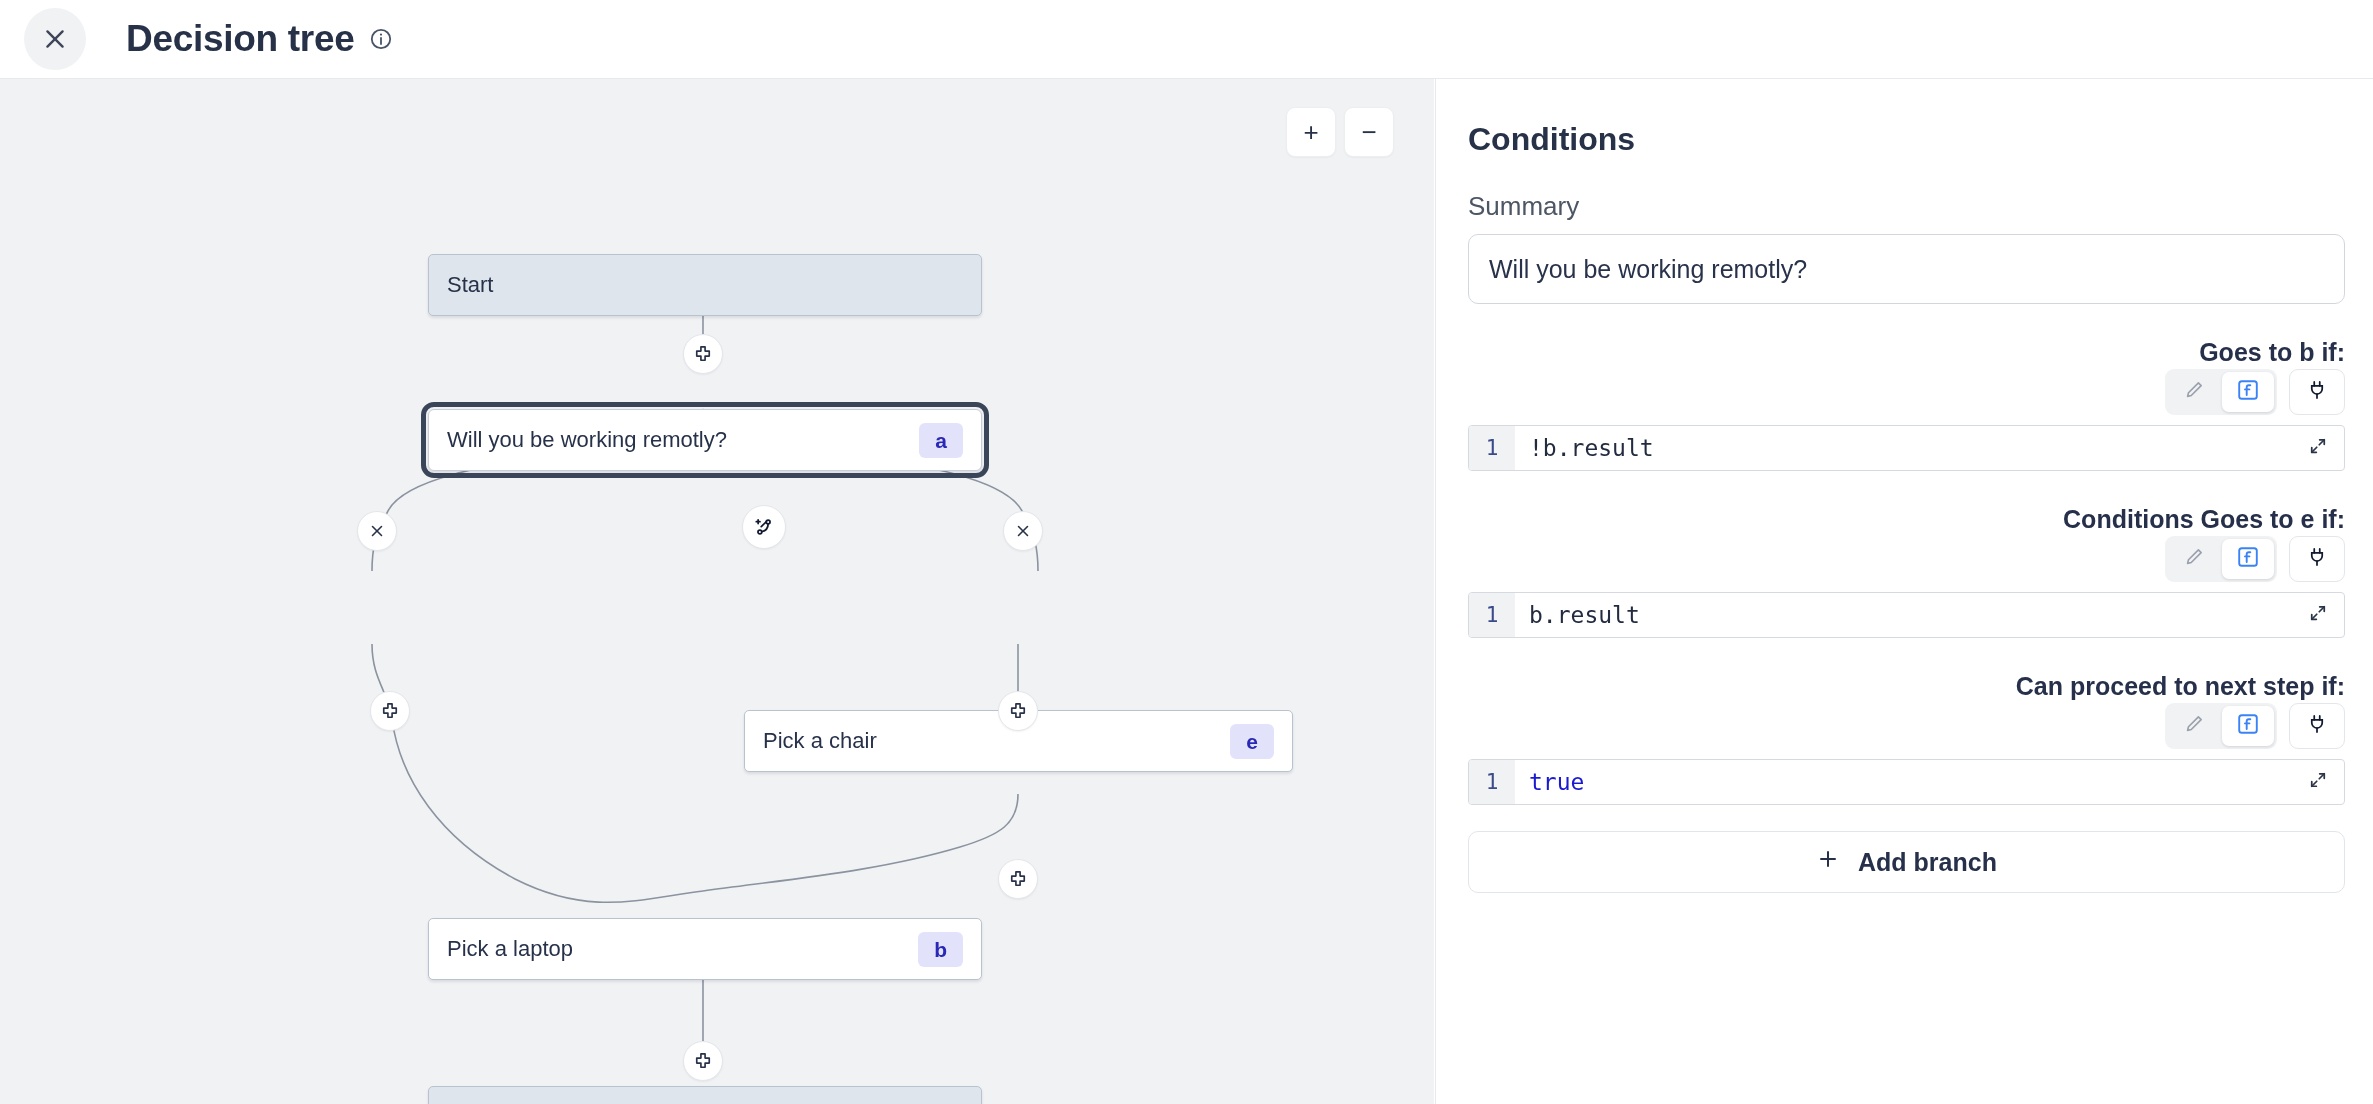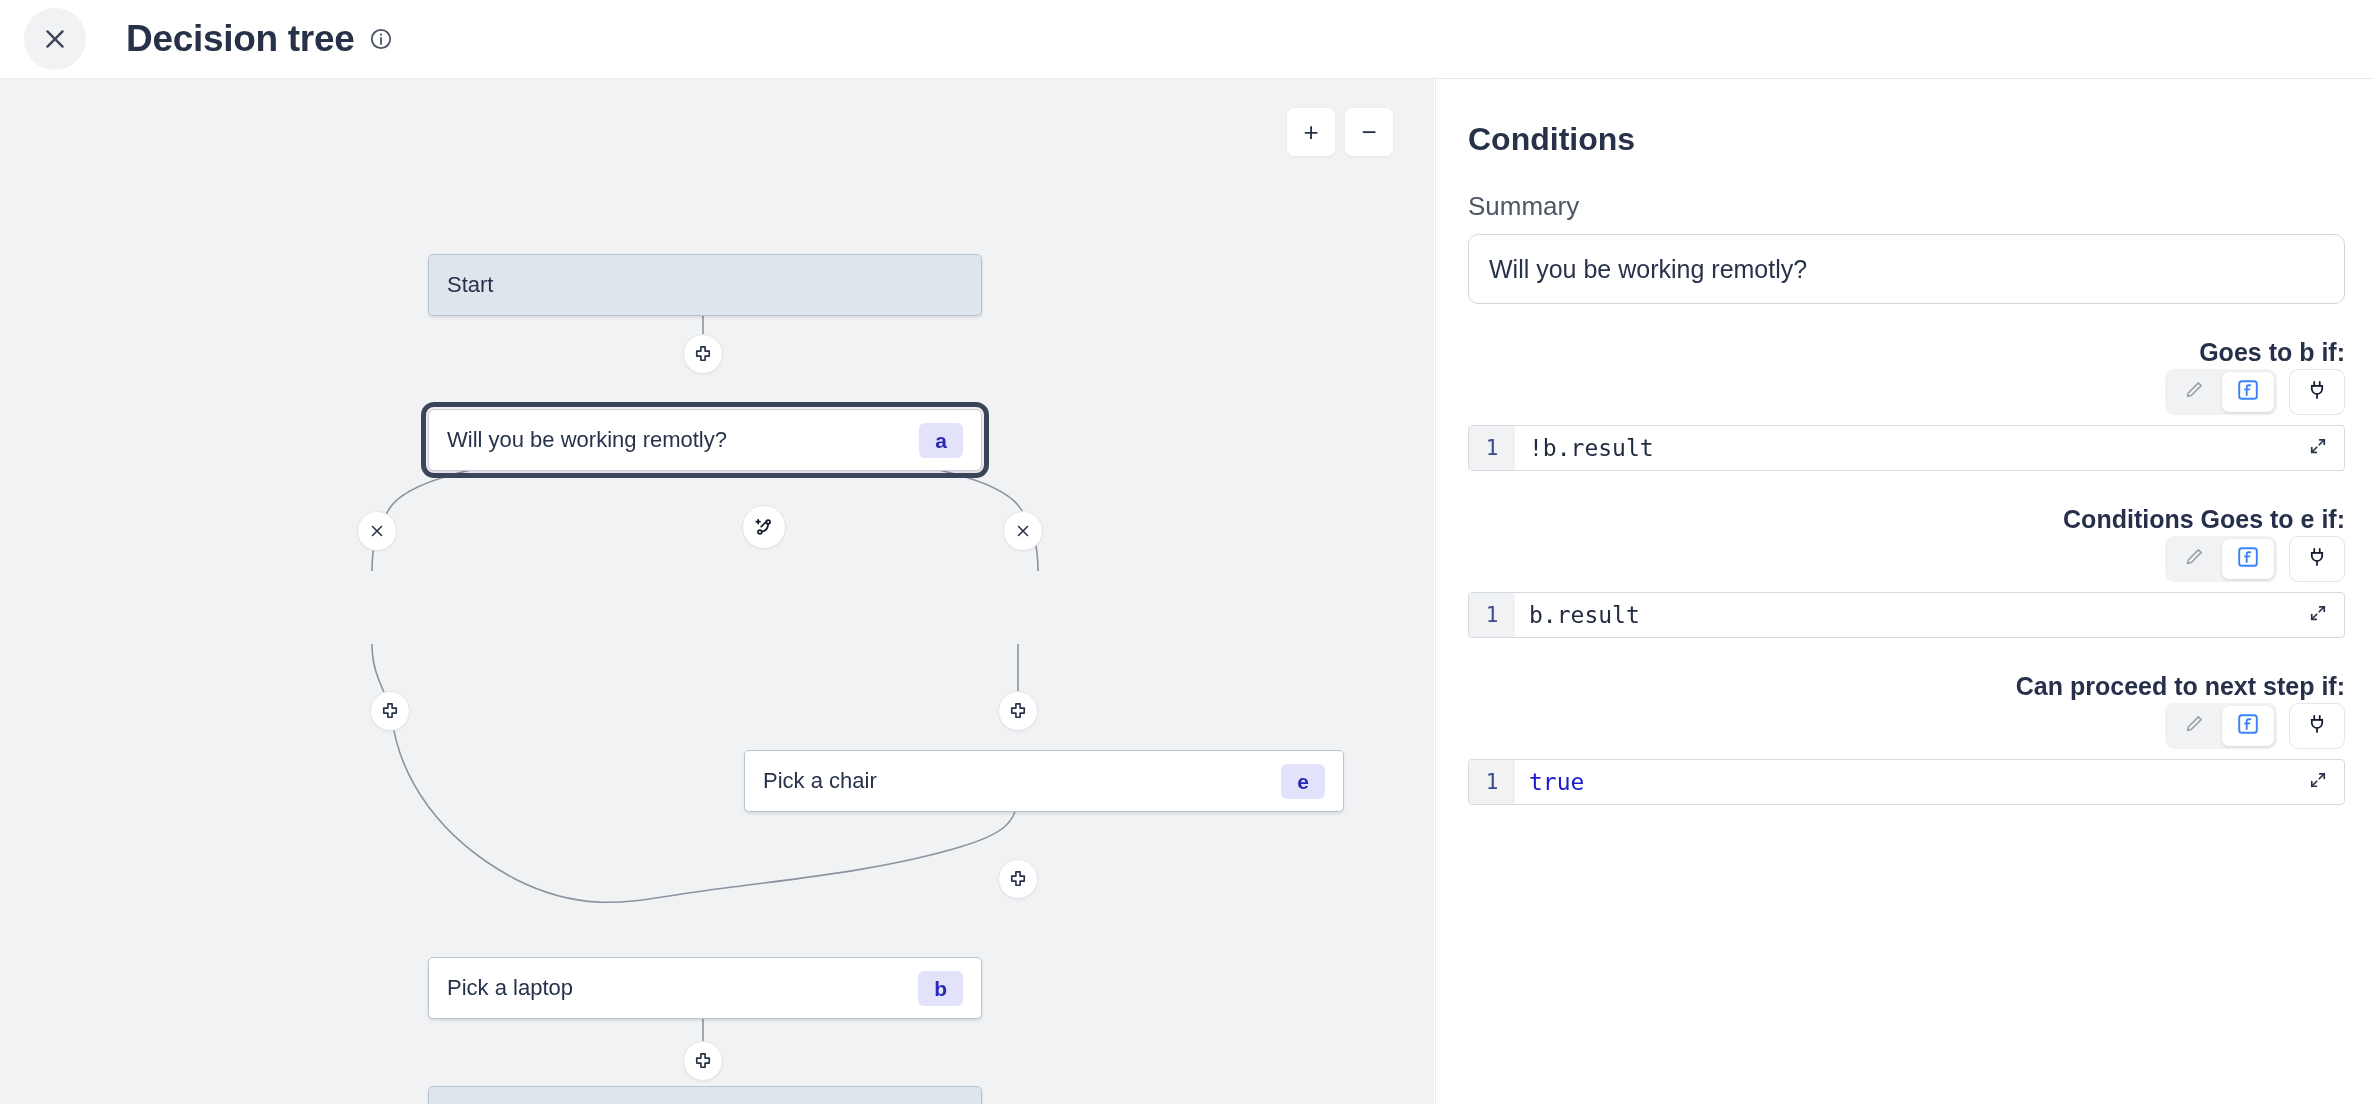--- a/index.html
+++ b/index.html
@@ -357,34 +357,34 @@
     </div>
 
     <div class="circ-btn" style="left:998px; top:612px;">
       <span>
         <svg width="20" height="20" viewBox="0 0 24 24" fill="none" stroke="#273248" stroke-width="2" stroke-linejoin="round">
           <path d="M9.5 3.5h5v5h5v6h-5v5h-5v-5h-5v-6h5z"></path>
         </svg>
       </span>
     </div>
 
-    <div class="node white" style="left:744px; top:671px; width:600px;">
+    <div class="node white" style="left:744px; top:631px; width:549px;">
       <span class="node-label">Pick a chair</span>
       <span class="node-badge">e</span>
     </div>
 
     <div class="circ-btn" style="left:998px; top:780px;">
       <span>
         <svg width="20" height="20" viewBox="0 0 24 24" fill="none" stroke="#273248" stroke-width="2" stroke-linejoin="round">
           <path d="M9.5 3.5h5v5h5v6h-5v5h-5v-5h-5v-6h5z"></path>
         </svg>
       </span>
     </div>
 
-    <div class="node white" style="left:428px; top:878px; width:554px;">
+    <div class="node white" style="left:428px; top:839px; width:554px;">
       <span class="node-label">Pick a laptop</span>
       <span class="node-badge">b</span>
     </div>
 
     <div class="circ-btn" style="left:683px; top:962px;">
       <span>
         <svg width="20" height="20" viewBox="0 0 24 24" fill="none" stroke="#273248" stroke-width="2" stroke-linejoin="round">
           <path d="M9.5 3.5h5v5h5v6h-5v5h-5v-5h-5v-6h5z"></path>
         </svg>
       </span>
@@ -549,14 +549,23 @@
             <path d="M14 4.5h5.5V10"></path>
               <path d="M19.5 4.5L13.5 10.5"></path>
             <path d="M10 19.5H4.5V14"></path>
               <path d="M4.5 19.5l6-6"></path>
           </svg>
         </span>
       </div>
     </div>
   </div>
 
+  <div class="add-branch">
+    <span>
+      <svg width="24" height="24" viewBox="0 0 24 24" fill="none" stroke="#26304a" stroke-width="2" stroke-linecap="round">
+        <line x1="12" y1="5" x2="12" y2="19"></line>
+          <line x1="5" y1="12" x2="19" y2="12"></line>
+      </svg>
+    </span>
+    <span>Add branch</span>
+  </div>
 
 </div>
 
 </body></html>

